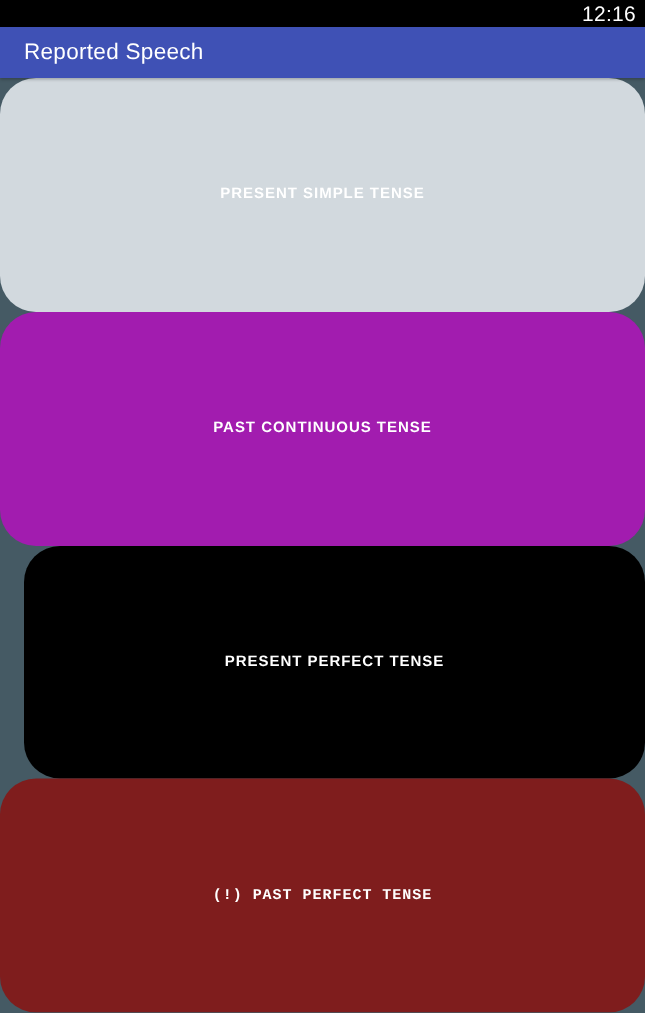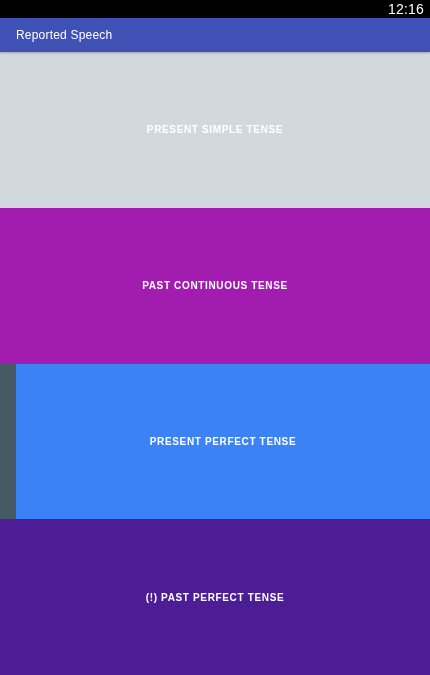--- a/index.html
+++ b/index.html
@@ -42,21 +42,21 @@
     background: #3f51b5;
     display: flex;
     align-items: center;
     padding-left: 16px;
     box-shadow: 0 1px 2px rgba(0,0,0,0.25);
     position: relative;
     z-index: 5;
   }
   .app-bar-title {
     color: #ffffff;
-    font-size: 12px;
+    font-size: 15px;
     line-height: 16px;
     font-weight: normal;
     letter-spacing: 0.2px;
   }
 
   
   .tense-list {
     position: absolute;
     top: 52px;
     left: 0;
@@ -67,20 +67,21 @@
   }
 
   .tense-row {
     flex: 1 1 0;
     min-height: 0;
     display: flex;
     align-items: center;
     justify-content: center;
     text-align: center;
     padding: 14px 12px;
+    border-radius: 24px;
   }
 
   .tense-label {
     color: #ffffff;
     font-size: 10px;
     line-height: 13px;
     font-weight: bold;
     letter-spacing: 0.65px;
     text-transform: uppercase;
   }
@@ -103,23 +104,23 @@
     <div class="tense-row" style="background: rgb(210, 217, 222);">
       <span class="tense-label">PRESENT SIMPLE TENSE</span>
     </div>
 
 
 
     <div class="tense-row" style="background: #a21caf;">
       <span class="tense-label">PAST CONTINUOUS TENSE</span>
     </div>
 
-    <div class="tense-row" style="background: #3b82f6; margin-left: 16px;">
+    <div class="tense-row" style="background: #000000; margin-left: 16px;">
       <span class="tense-label">PRESENT PERFECT TENSE</span>
     </div>
 
-    <div class="tense-row" style="background: #4c1d95;">
+    <div class="tense-row" style="background: #7f1d1d; font-family: Liberation Mono, monospace;">
       <span class="tense-label">(!) PAST PERFECT TENSE</span>
     </div>
 
 
   </div>
 </div>
 
 </body></html>

